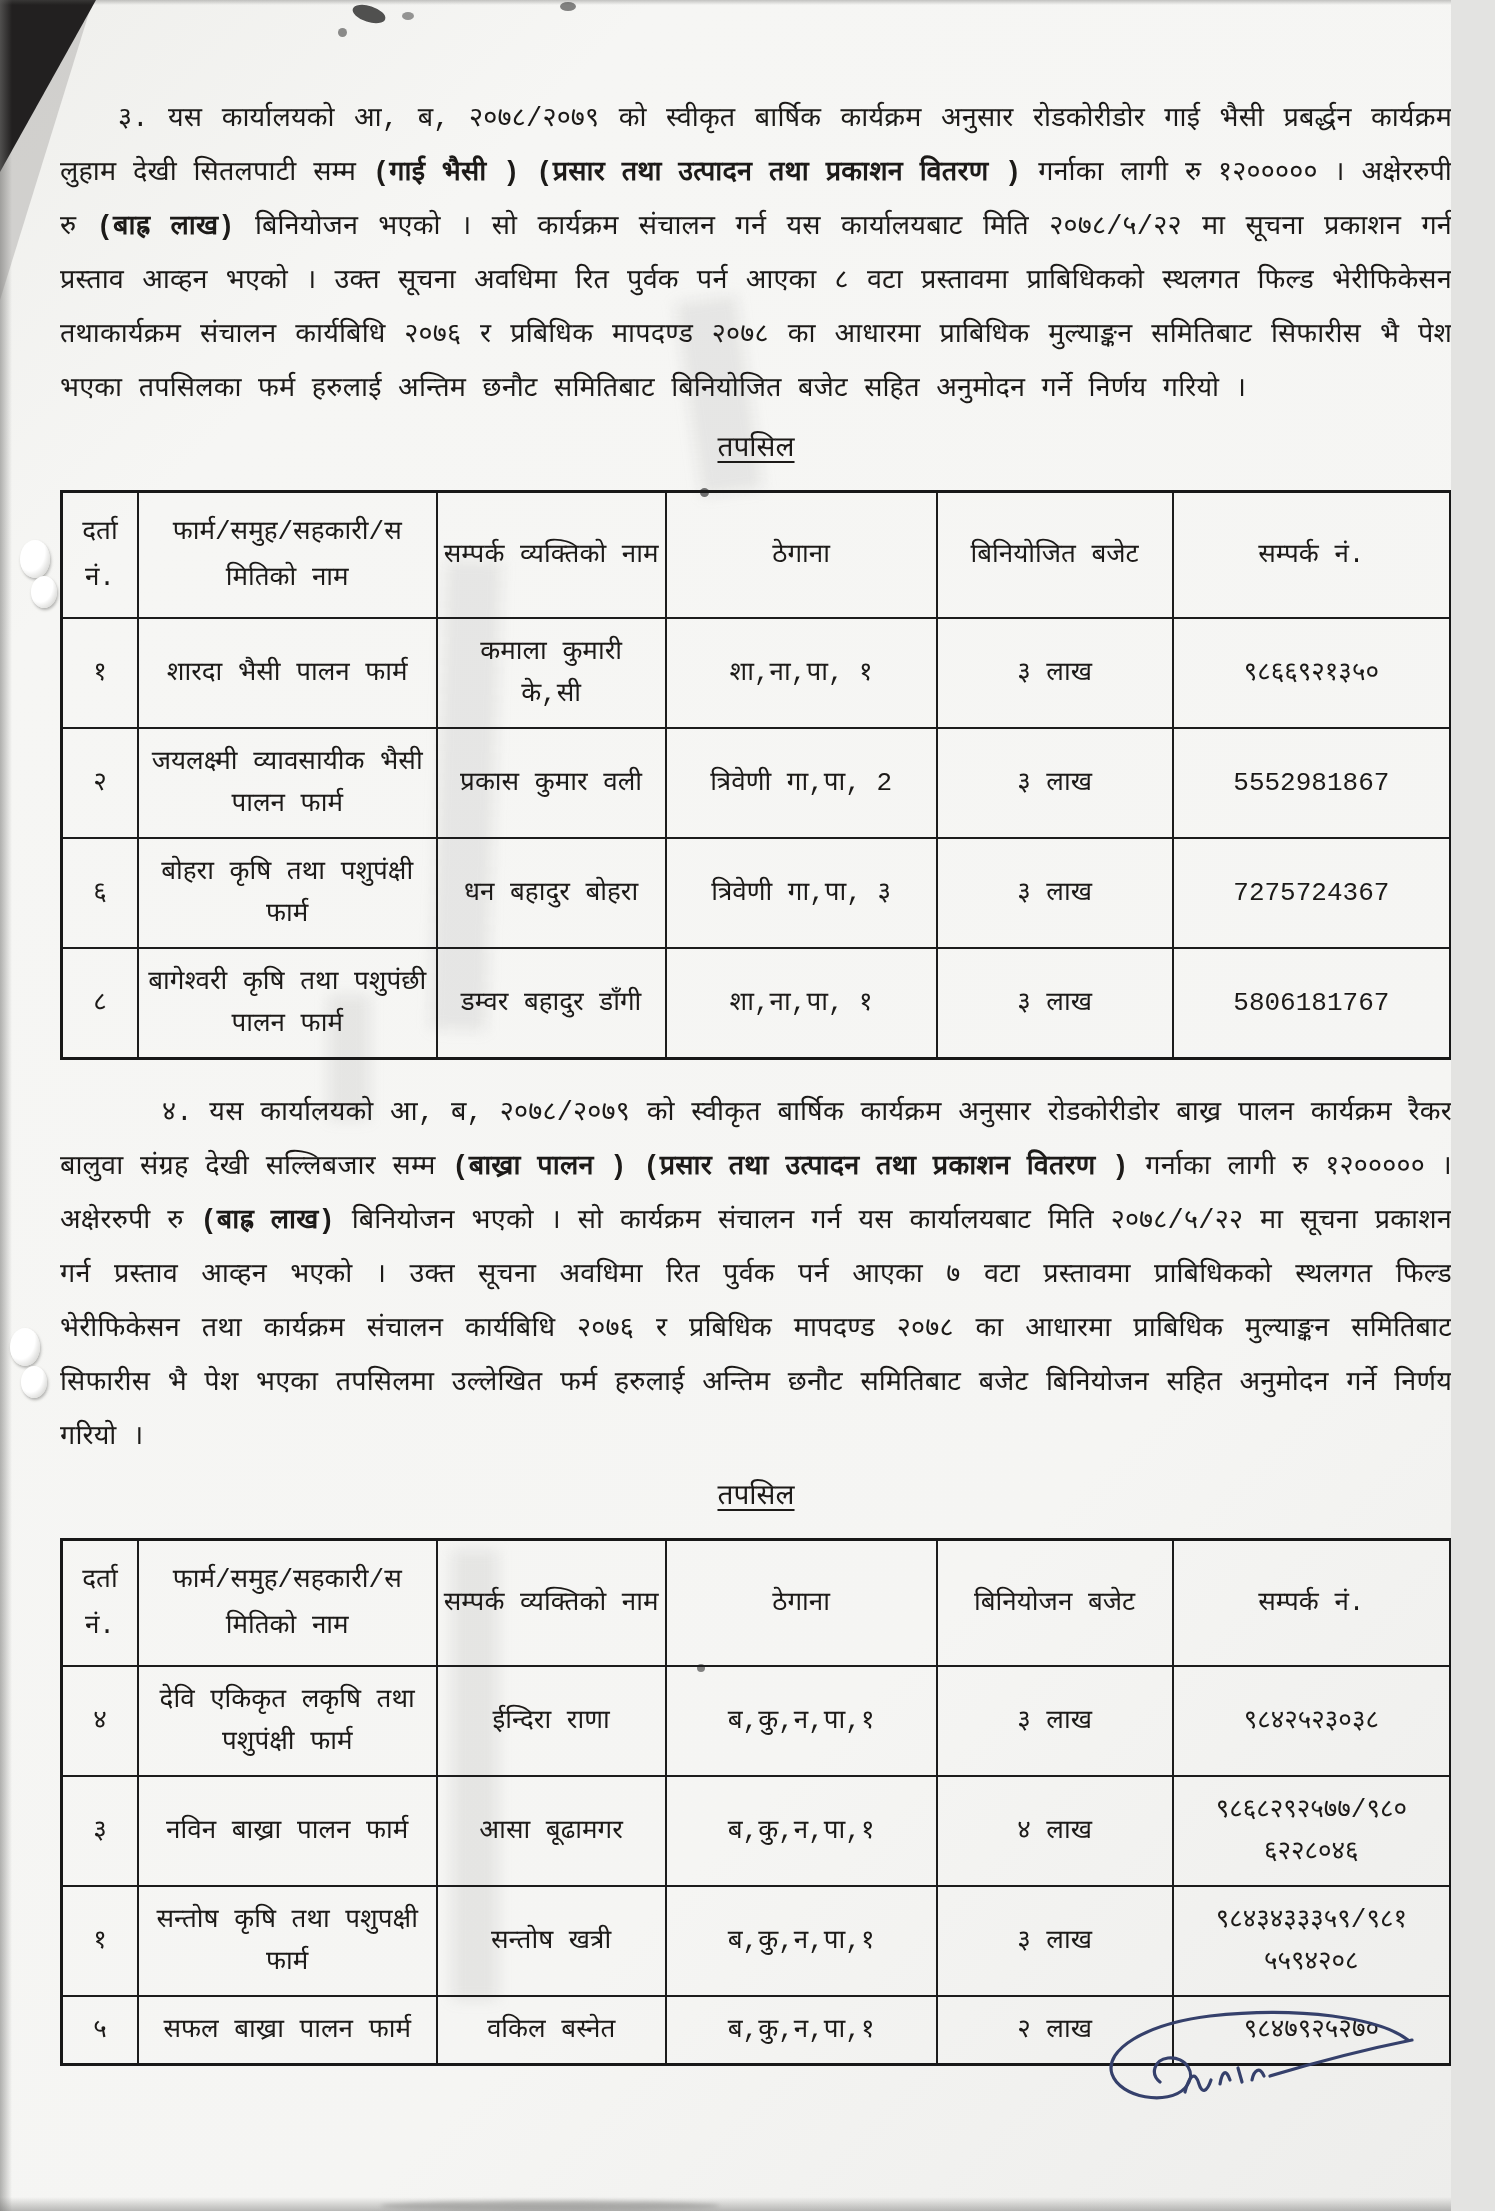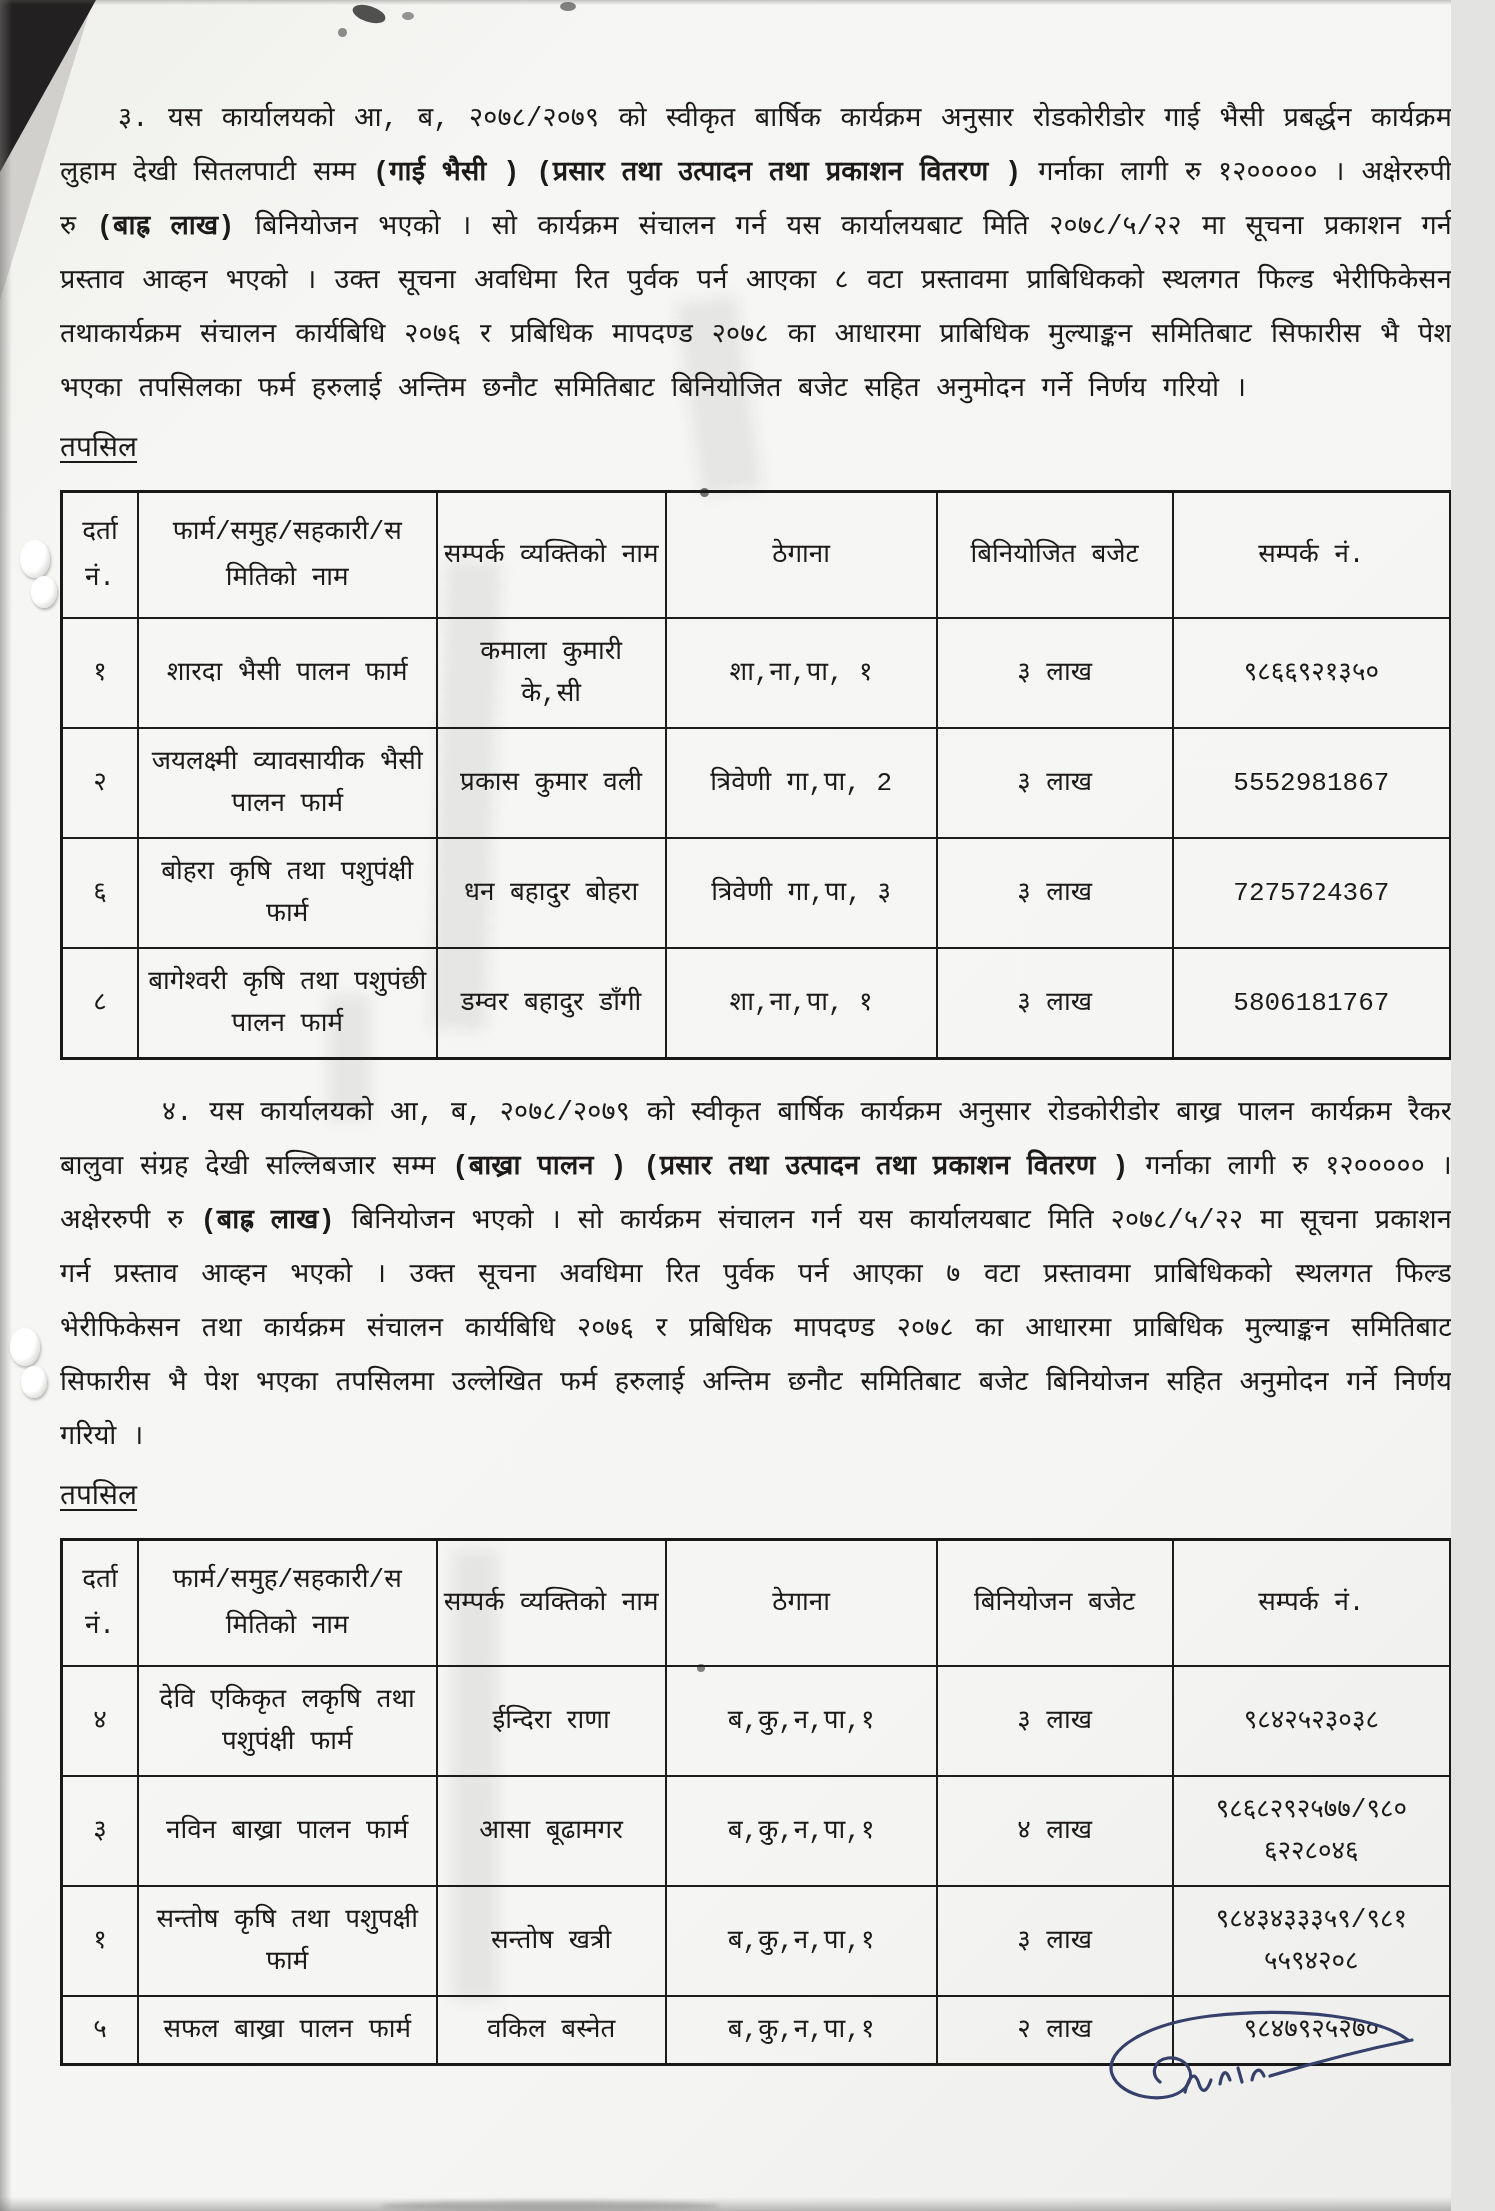--- a/index.html
+++ b/index.html
@@ -14,21 +14,21 @@
   .content{position:absolute;left:60px;top:58px;width:1392px;}
   .para{
     font-size:27px;line-height:54px;text-align:justify;margin:0 0 6px 0;
     letter-spacing:.2px;
   }
   .para.p3{text-indent:58px;margin-top:34px;}
   .para.p4{text-indent:102px;margin-top:26px;}
   .b{font-weight:bold;}
   .tapsil{
     font-size:28px;margin:10px 0 26px 0;
-    text-decoration:underline;text-underline-offset:5px;
+    text-decoration:underline;text-underline-offset:5px;text-align:center;
   }
   table.sched{
     width:100%;border-collapse:collapse;border:3px solid #181818;
     table-layout:fixed;margin:6px 16px 10px 0;
   }
   table.sched th,table.sched td{
     border:2px solid #1c1c1c;
     font-size:26px;line-height:42px;
     text-align:center;vertical-align:middle;
     padding:12px 8px;font-weight:normal;

